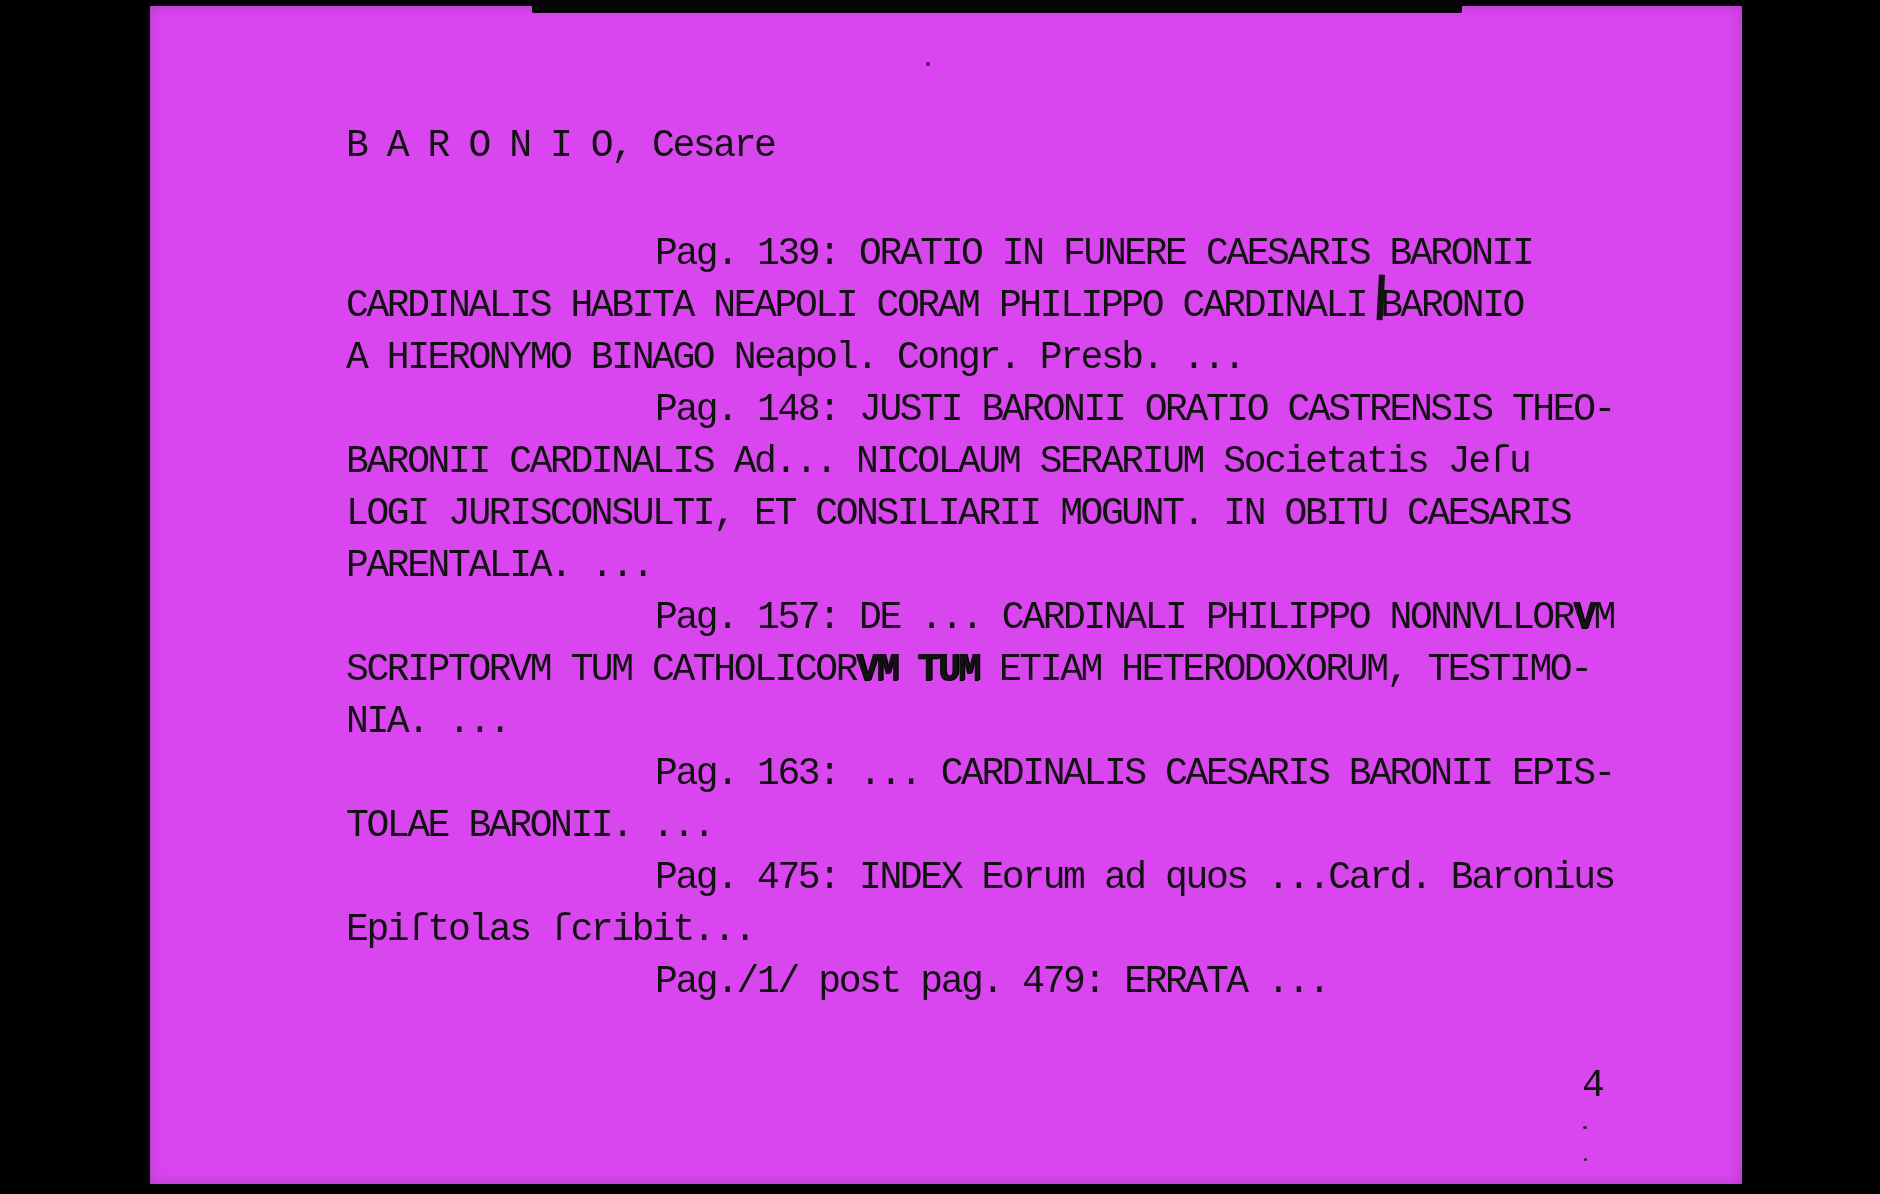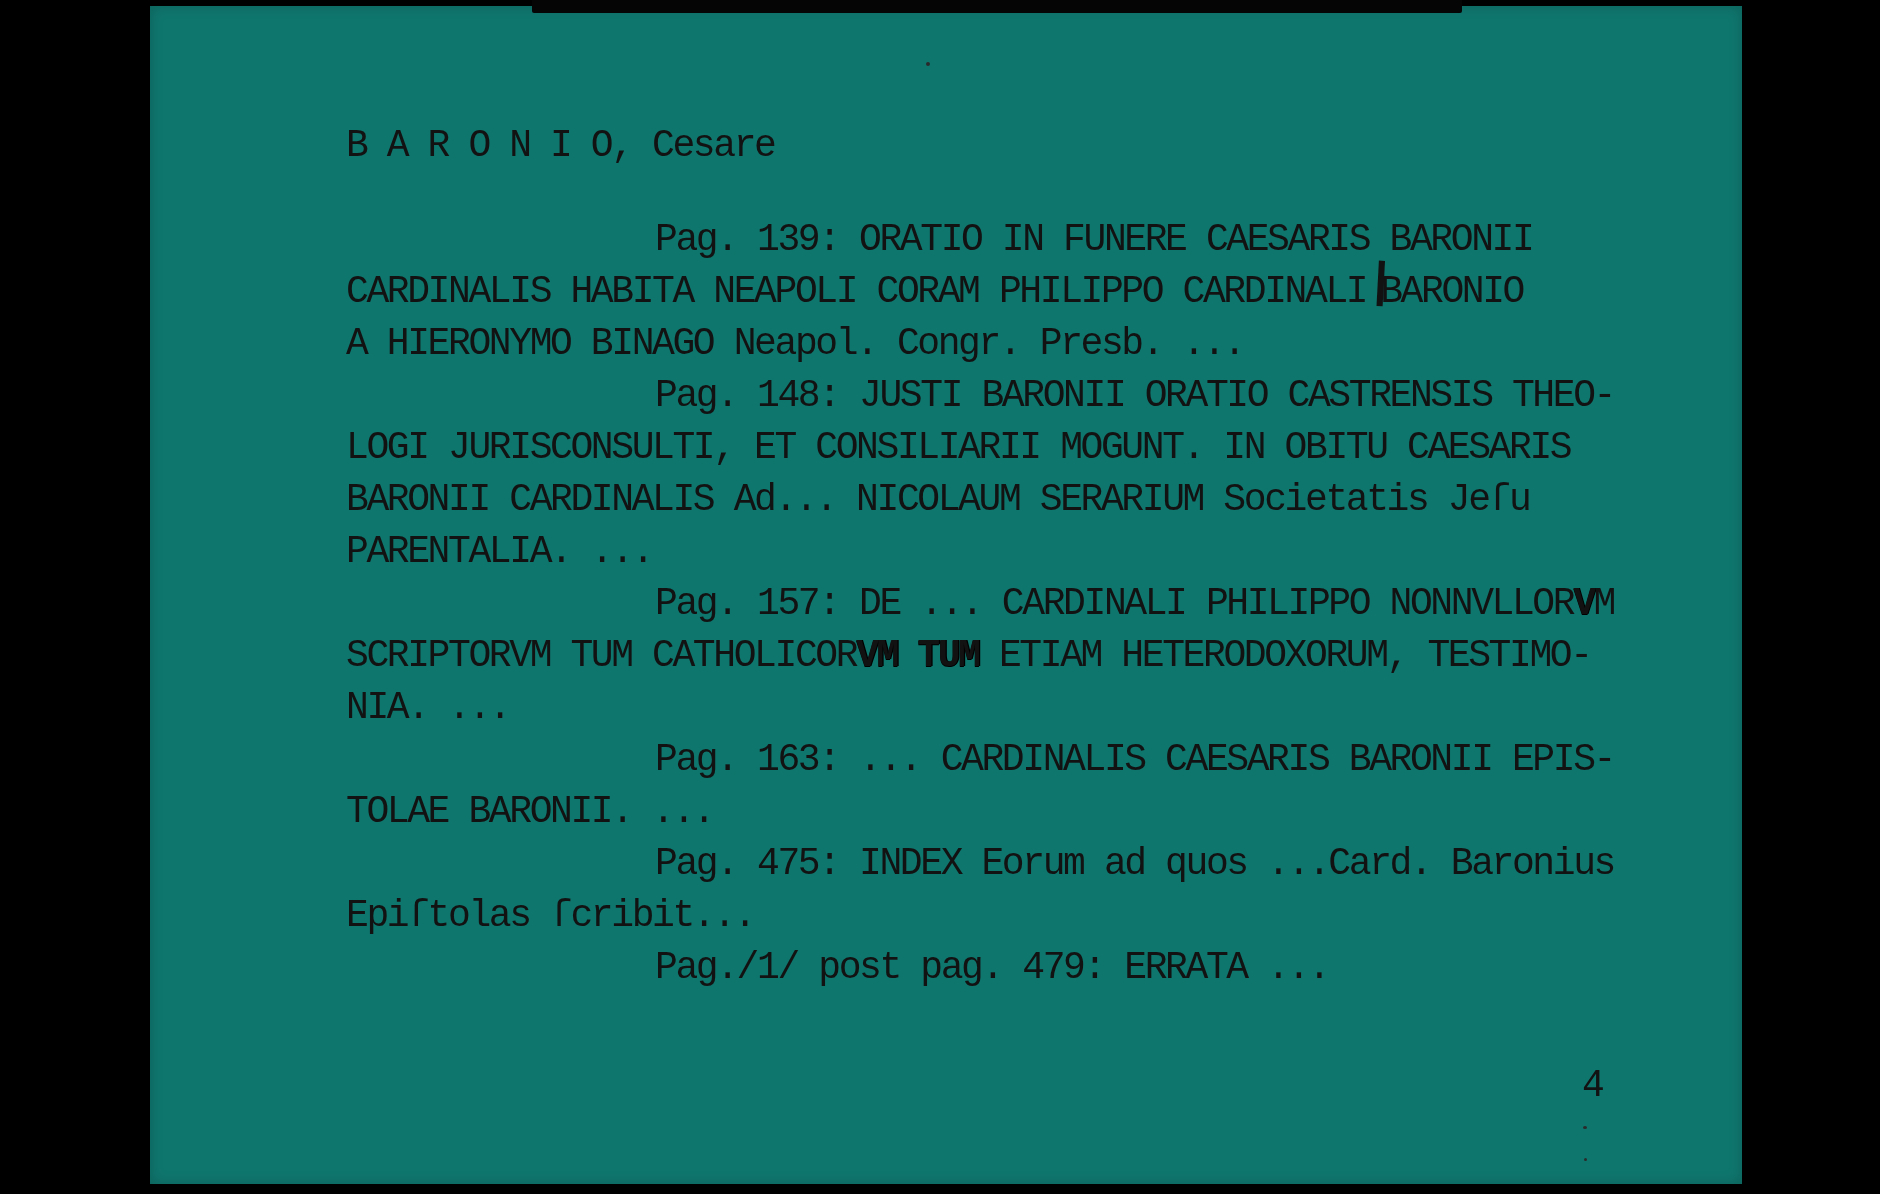--- a/index.html
+++ b/index.html
@@ -7,41 +7,41 @@
     width:1880px;height:1194px;
     background:#000;
     position:relative;
     overflow:hidden;
     font-family:"Liberation Mono","DejaVu Sans Mono",monospace;
   }
   .page{
     position:absolute;
     left:150px;top:6px;
     width:1592px;height:1178px;
-    background:#0f766e;
+    background:#d946ef;
     box-shadow:inset 0 0 14px rgba(0,0,0,.18), -3px 0 6px rgba(0,0,0,.5);
   }
   .scan-topbar{
     position:absolute;
     left:532px;top:0;
     width:930px;height:13px;
     background:#050505;
     border-radius:0 0 2px 2px;
   }
   .heading{
     position:absolute;
     left:196px;top:118px;
     font-size:38px;
     letter-spacing:-2.4px;
     color:#121212;
     white-space:pre;
   }
   .body-text{
     position:absolute;
-    left:196px;top:208px;
+    left:196px;top:222px;
     width:1396px;
     color:#121212;
     font-size:38px;
     letter-spacing:-2.4px;
   }
   .line{
     height:52px;
     line-height:52px;
     white-space:pre;
   }
@@ -76,22 +76,22 @@
 </head>
 <body>
 
 <div class="page">
   <div class="heading">B A R O N I O, Cesare</div>
   <div class="body-text">
       <div class="line indent"><span>Pag. 139: ORATIO IN FUNERE CAESARIS BARONII</span></div>
       <div class="line"><span>CARDINALIS HABITA NEAPOLI CORAM PHILIPPO CARDINALI</span><span class="mark">|</span><span>BARONIO</span></div>
       <div class="line"><span>A HIERONYMO BINAGO Neapol. Congr. Presb. ...</span></div>
       <div class="line indent"><span>Pag. 148: JUSTI BARONII ORATIO CASTRENSIS THEO-</span></div>
+      <div class="line"><span>BARONII CARDINALIS Ad... NICOLAUM SERARIUM Societatis Jeſu</span></div>
       <div class="line"><span>LOGI JURISCONSULTI, ET CONSILIARII MOGUNT. IN OBITU CAESARIS</span></div>
-      <div class="line"><span>BARONII CARDINALIS Ad... NICOLAUM SERARIUM Societatis Jeſu</span></div>
       <div class="line"><span>PARENTALIA. ...</span></div>
       <div class="line indent"><span>Pag. 157: DE ... CARDINALI PHILIPPO NONNVLLOR</span><span class="bold">V</span><span>M</span></div>
       <div class="line"><span>SCRIPTORVM TUM CATHOLICOR</span><span class="bold">VM TUM</span><span> ETIAM HETERODOXORUM, TESTIMO-</span></div>
       <div class="line"><span>NIA. ...</span></div>
       <div class="line indent"><span>Pag. 163: ... CARDINALIS CAESARIS BARONII EPIS-</span></div>
       <div class="line"><span>TOLAE BARONII. ...</span></div>
       <div class="line indent"><span>Pag. 475: INDEX Eorum ad quos ...Card. Baronius</span></div>
       <div class="line"><span>Epiſtolas ſcribit...</span></div>
       <div class="line indent"><span>Pag./1/ post pag. 479: ERRATA ...</span></div>
     </div>

